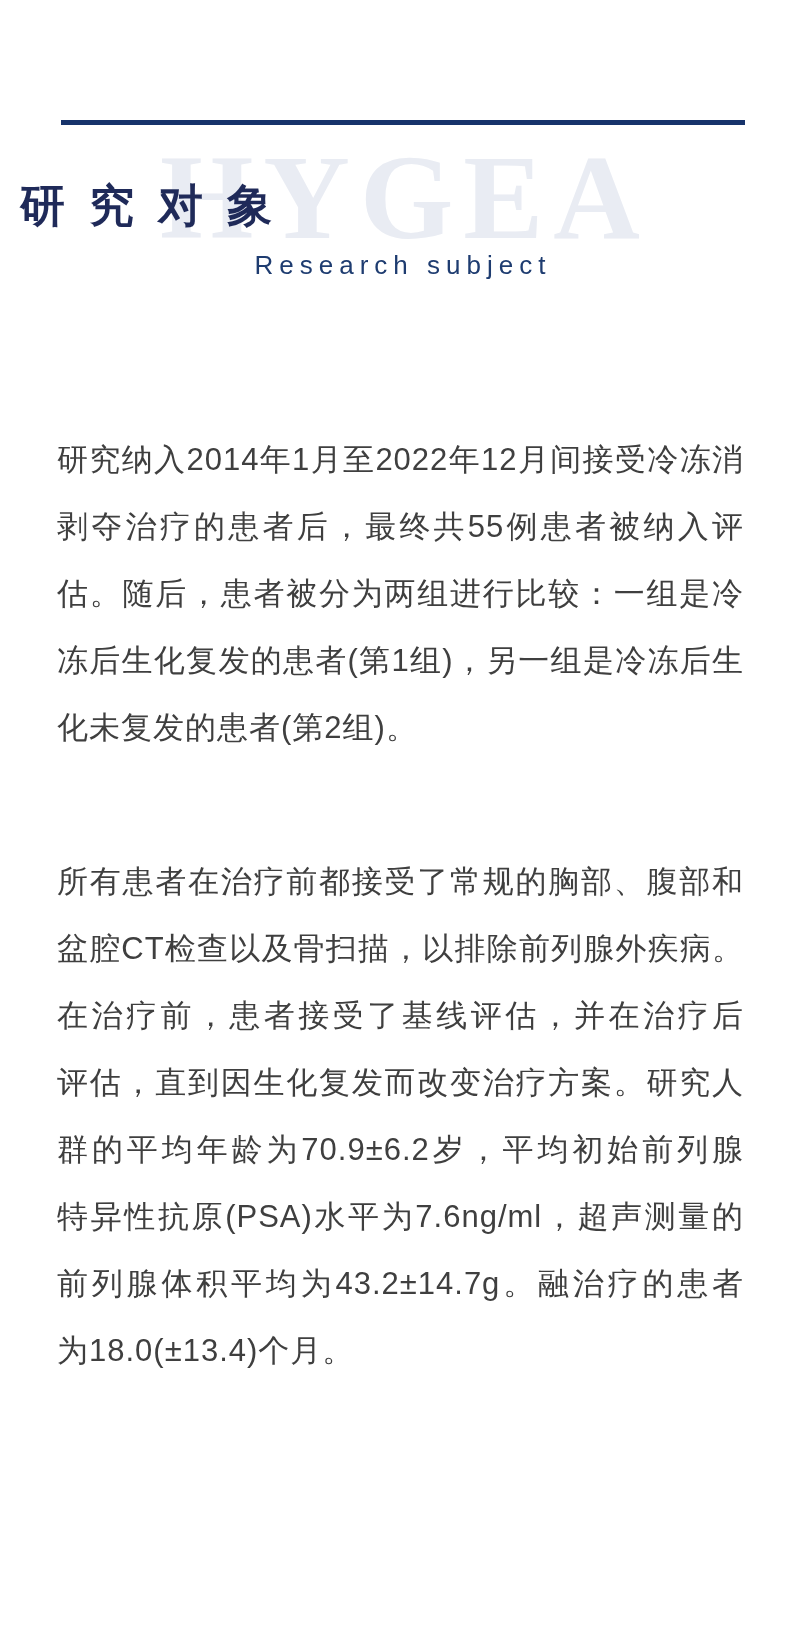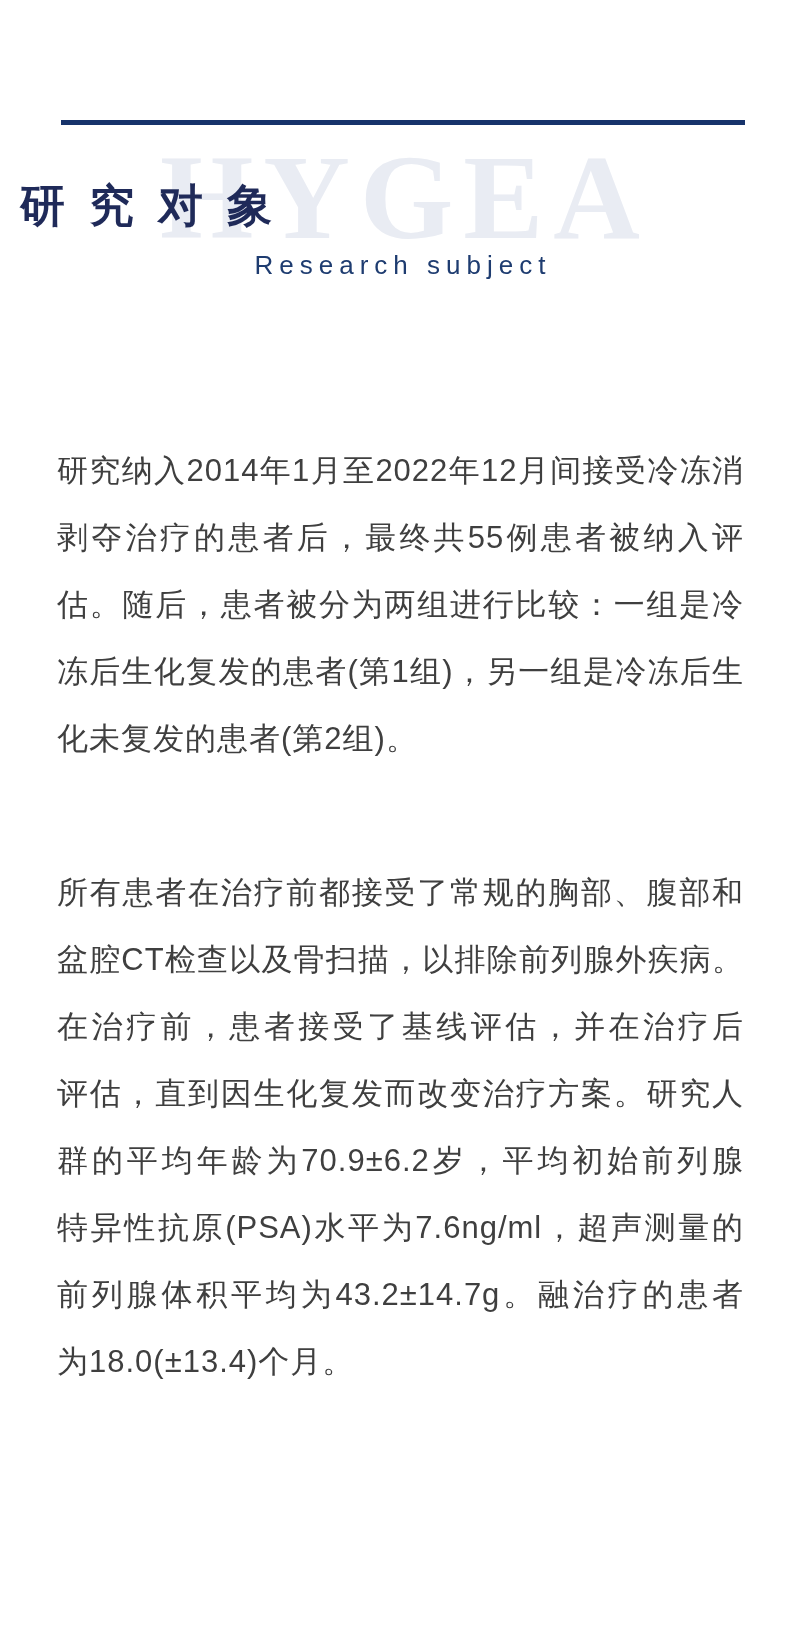--- a/index.html
+++ b/index.html
@@ -69,21 +69,21 @@
     padding-left: 6px;
     box-sizing: border-box;
     color: #1e3c70;
     z-index: 2;
   }
 
   
   .article {
     position: absolute;
     left: 57px;
-    top: 437px;
+    top: 426px;
     width: 687px;
     z-index: 2;
   }
   .paragraph {
     margin: 0;
     padding: 0;
   }
   .paragraph + .paragraph {
     margin-top: 87px;
   }

